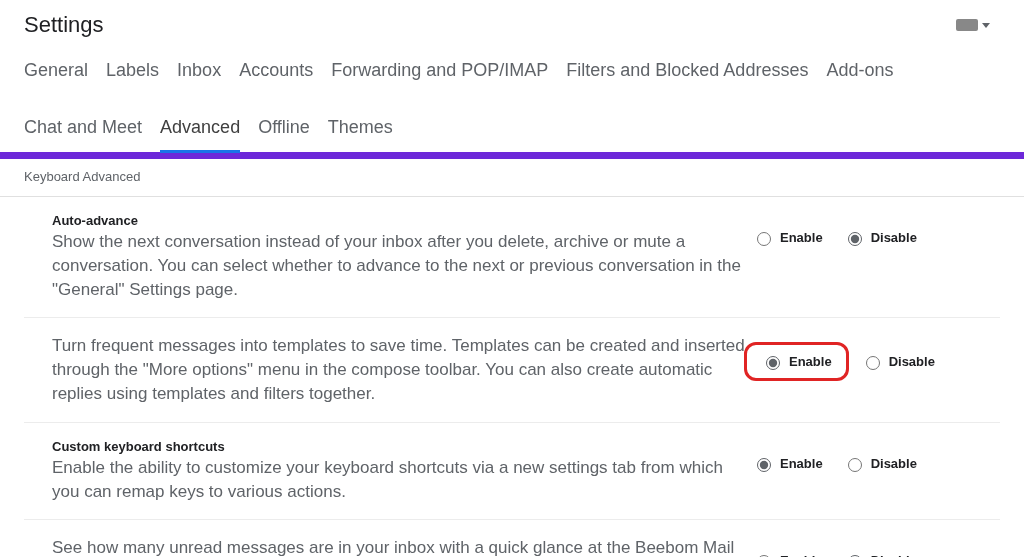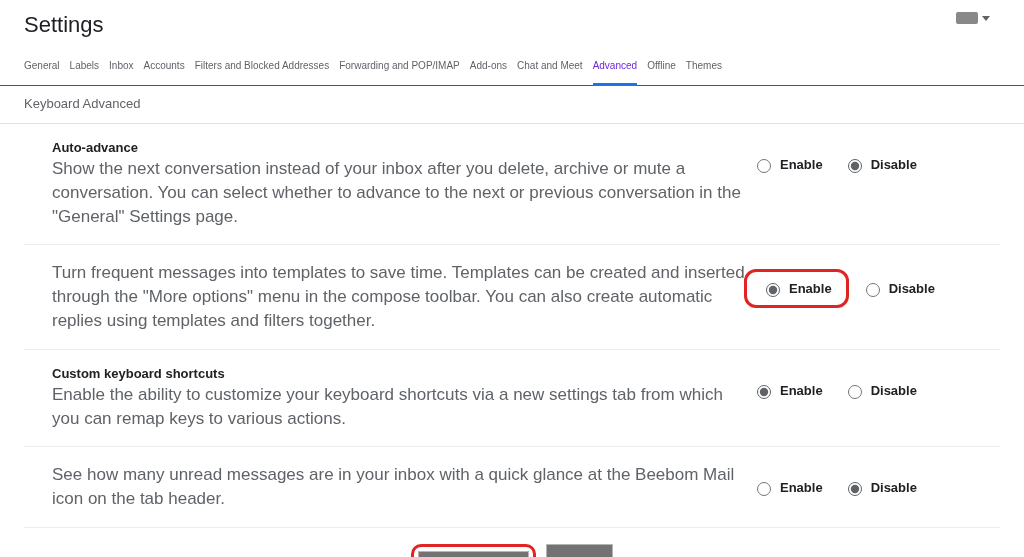--- a/index.html
+++ b/index.html
@@ -6,21 +6,21 @@
   body {
     margin: 0;
     font-family: Arial, Helvetica, sans-serif;
     font-size: 13px;
     color: #202124;
     background: #fff;
     width: 1024px;
   }
   .header {
     display: flex;
-    align-items: flex-start;
+    align-items: center;
     justify-content: space-between;
     padding: 12px 24px 6px 24px;
   }
   .page-title {
     font-size: 22px;
     font-weight: 400;
     color: #202124;
   }
   .input-tools {
     display: flex;
@@ -37,33 +37,33 @@
   }
   .caret-down {
     width: 0; height: 0;
     border-left: 4px solid transparent;
     border-right: 4px solid transparent;
     border-top: 5px solid #5f6368;
   }
   .tabs {
     display: flex;
     flex-wrap: wrap;
-    gap: 10px;
+    gap: 18px;
     padding: 10px 24px 0 24px;
-    border-bottom: 1px solid #6d28d9;
-    font-size: 10px;
+    border-bottom: 7px solid #6d28d9;
+    font-size: 18px;
     color: #5f6368;
   }
   .tab {
     padding: 6px 0 12px 0;
     cursor: pointer;
     white-space: nowrap;
   }
   .tab.active {
-    color: #6d28d9;
+    color: #404040;
     border-bottom: 3px solid #1a73e8;
     margin-bottom: -1px;
     font-weight: 500;
   }
   .tab-row2 {
     display: flex;
     gap: 18px;
     padding: 10px 24px 12px 24px;
     border-bottom: 1px solid #e0e0e0;
     font-size: 13px;
@@ -150,22 +150,22 @@
     <span class="kbd-icon"></span>
     <span class="caret-down"></span>
   </div>
 </div>
 
 <div class="tabs">
   <div class="tab">General</div>
   <div class="tab">Labels</div>
   <div class="tab">Inbox</div>
   <div class="tab">Accounts</div>
+  <div class="tab">Forwarding and POP/IMAP</div>
   <div class="tab">Filters and Blocked Addresses</div>
-  <div class="tab">Forwarding and POP/IMAP</div>
   <div class="tab">Add-ons</div>
   <div class="tab">Chat and Meet</div>
   <div class="tab active">Advanced</div>
   <div class="tab">Offline</div>
   <div class="tab">Themes</div>
 </div>
 <div class="tab-row2">
   <div class="tab" style="padding:0 0 0 0">Keyboard Advanced</div>
 </div>
 

